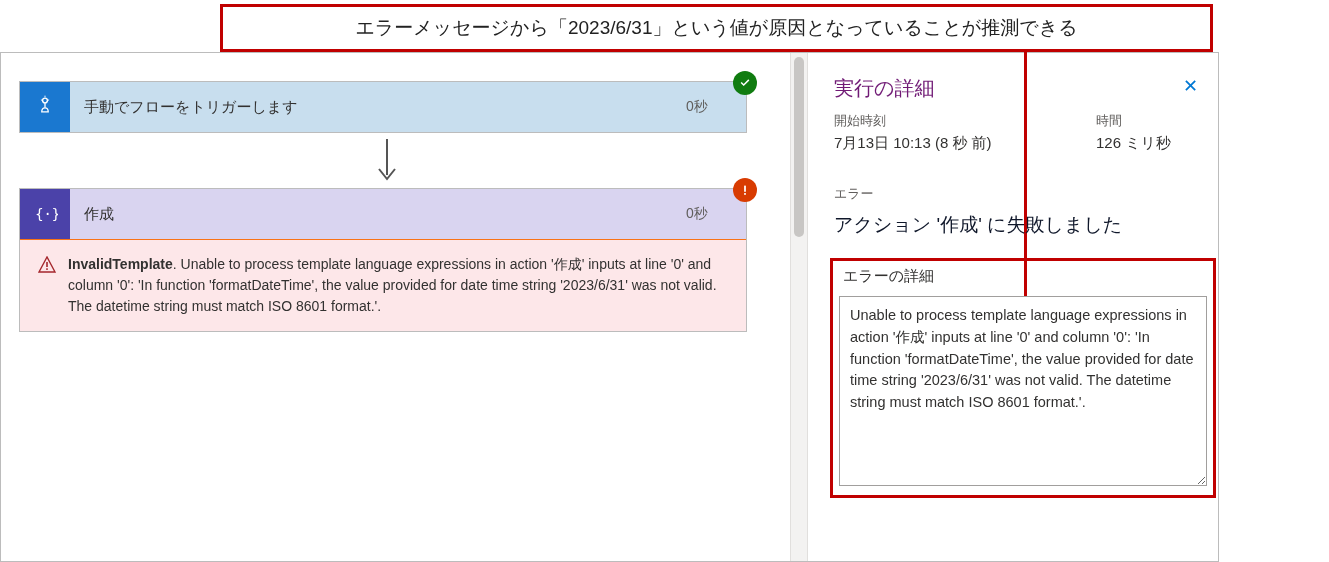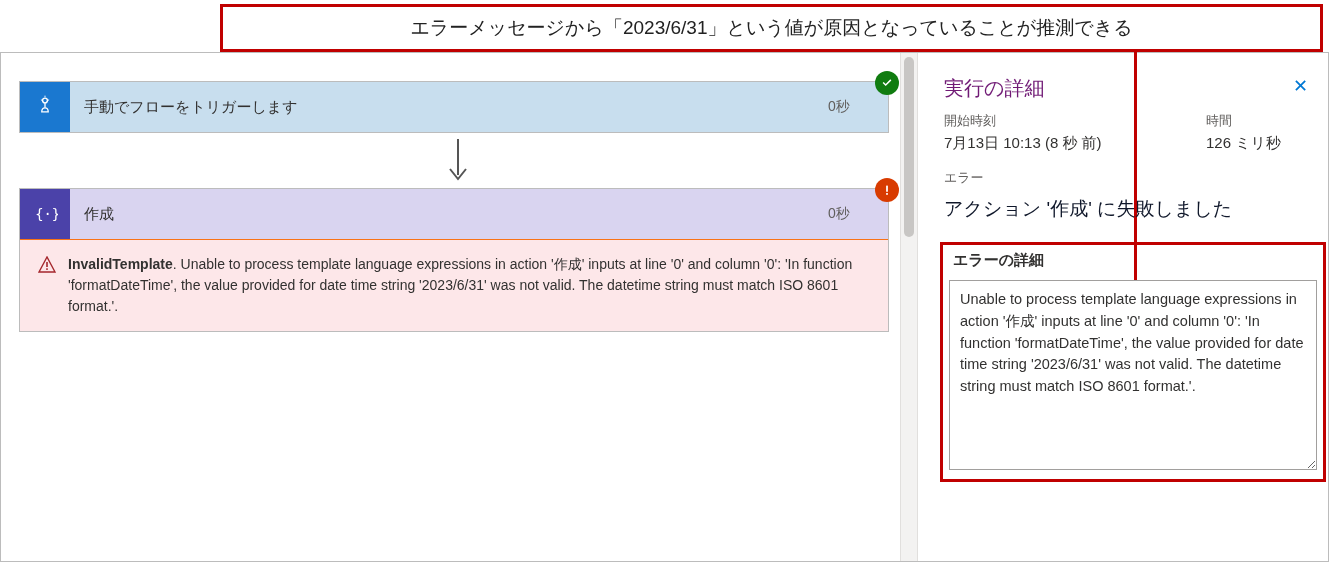--- a/index.html
+++ b/index.html
@@ -1,27 +1,27 @@
 <!DOCTYPE html>
 <html><head>
 <meta charset="utf-8">
 <style>
   * { box-sizing: border-box; margin: 0; padding: 0; }
   body { font-family: "Segoe UI", "Yu Gothic UI", Meiryo, sans-serif; background: #fff; font-size: 14px; color: #323130; }
 
-  .container { width: 1329px; height: 562px; display: flex; flex-direction: column; }
+  .container { width: 1219px; height: 562px; display: flex; flex-direction: column; }
 
   .callout-wrap { padding: 4px 6px 0 220px; }
   .callout-box { border: 3px solid #c00000; background: #fff; padding: 8px 14px; font-size: 19px; color: #222; text-align: center; }
   .callout-line-wrap { position: relative; height: 66px; }
   .callout-vline { position: absolute; right: 192px; top: -3px; width: 3px; height: 320px; background: #c00000; }
 
   .app-row { display: flex; flex: 1; border: 1px solid #bcbcbc; }
 
-  .flow-pane { flex: 1; padding: 28px 3px 10px 18px; position: relative; overflow: hidden; }
+  .flow-pane { flex: 1; padding: 28px 35px 10px 18px; position: relative; overflow: hidden; }
 
   .card { width: calc(100% - 8px); border: 1px solid #bcbcbc; background: #fff; position: relative; }
   .card-header { display: flex; align-items: center; height: 50px; }
   .card-icon { width: 50px; height: 50px; display: flex; align-items: center; justify-content: center; color: #fff; flex-shrink: 0; }
   .card-title { flex: 1; padding: 0 14px; font-size: 15px; color: #323130; }
   .card-time { width: 60px; padding-right: 14px; color: #605e5c; font-size: 14px; }
 
   .trigger .card-header { background: #c8deee; }
   .trigger .card-icon { background: #1a78d0; }
 
@@ -40,29 +40,29 @@
   .warn-icon { flex-shrink: 0; margin-top: 2px; }
   .error-text { font-size: 14px; color: #323130; line-height: 1.5; }
   .error-text b { font-weight: 600; }
 
   .scroll-col { width: 18px; background: #f3f2f1; border-left: 1px solid #e1dfdd; border-right: 1px solid #e1dfdd; display:flex; flex-direction:column; align-items:center; }
   .scroll-thumb { width:10px; border-radius:5px; background:#c8c6c4; margin-top:4px; }
 
   .side-pane { width: 410px; padding: 22px 12px 10px 26px; position: relative; }
   .side-title { font-size: 20px; color: #701a75; margin-bottom: 10px; font-weight: 400; }
   .close-x { position: absolute; top: 22px; right: 20px; color: #0078d4; font-size: 18px; cursor: pointer; font-weight: 300; }
-  .meta-row { display: flex; gap: 22px; margin-bottom: 16px; justify-content: flex-end; }
+  .meta-row { display: flex; gap: 22px; margin-bottom: 32px; justify-content: flex-end; }
   .meta-block .label { color: #605e5c; font-size: 13px; margin-bottom: 4px; }
   .meta-block .value { color: #323130; font-size: 15px; }
 
   .err-heading { color: #605e5c; font-size: 13px; margin-bottom: 9px; }
   .err-summary { color: #0f172a; font-size: 19px; margin-bottom: 20px; }
 
   .detail-block { border: 3px solid #c00000; padding: 6px 6px 6px 6px; width: 386px; margin-left:-4px; }
-  .detail-title { font-size: 15px; font-weight: 700; margin-bottom: 10px; padding-left:4px; }
+  .detail-title { font-size: 15px; font-weight: 400; margin-bottom: 10px; padding-left:4px; }
   .detail-textarea { width: 100%; height: 190px; font-family: inherit; font-size: 14.5px; line-height: 1.5; padding: 8px 10px; border: 1px solid #a19f9d; resize: both; color: #323130; background:#fff; }
 
   .touch-icon svg, .compose-icon svg { width:26px; height:26px; }
 </style>
 </head>
 <body>
 
 <div class="container">
 
   <div class="callout-wrap">

